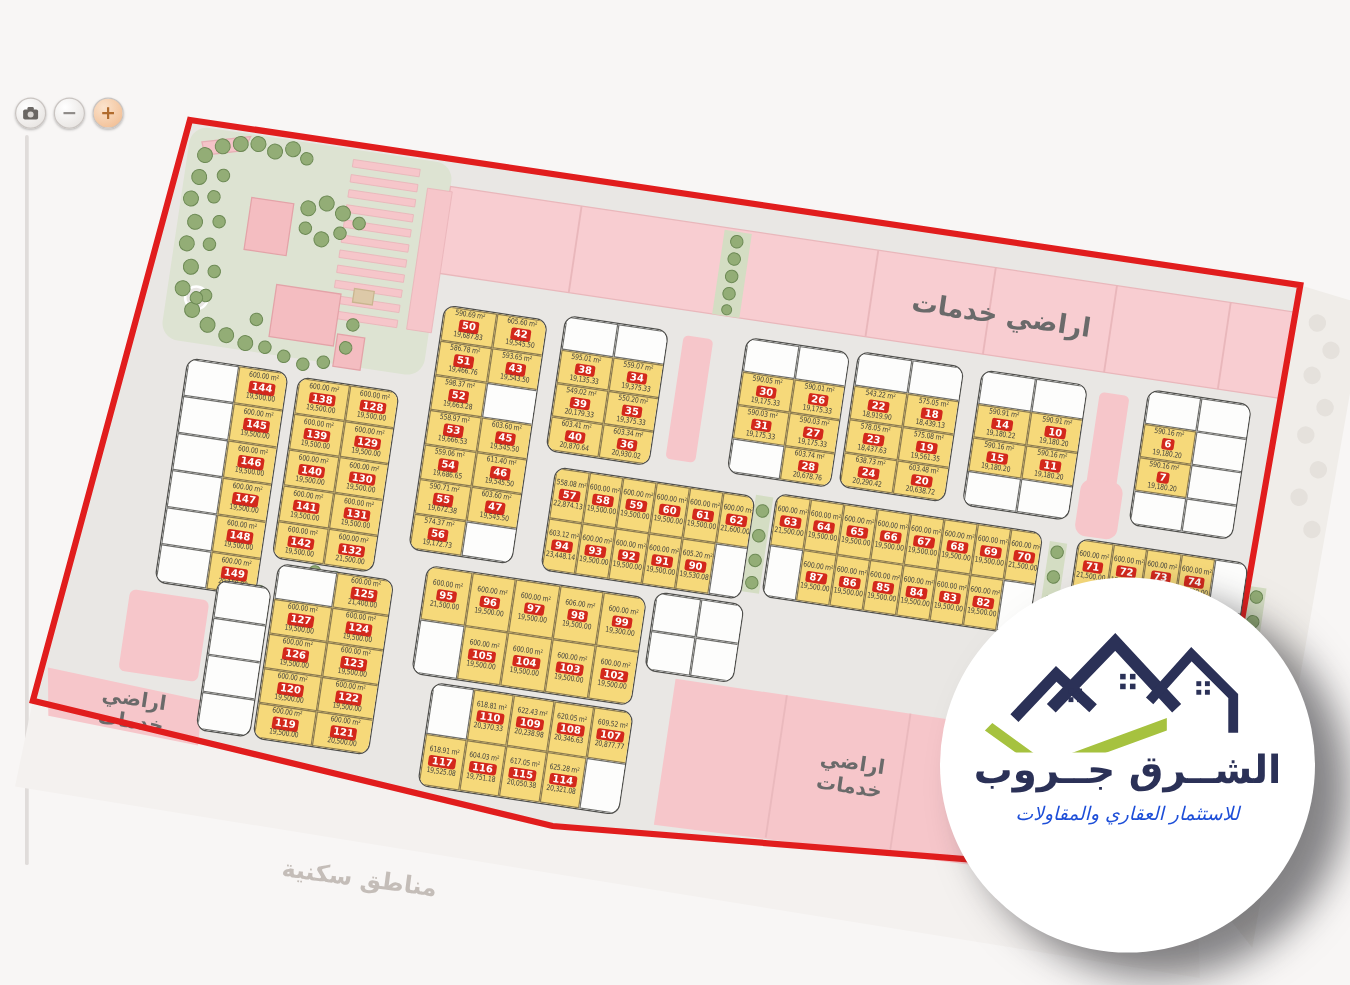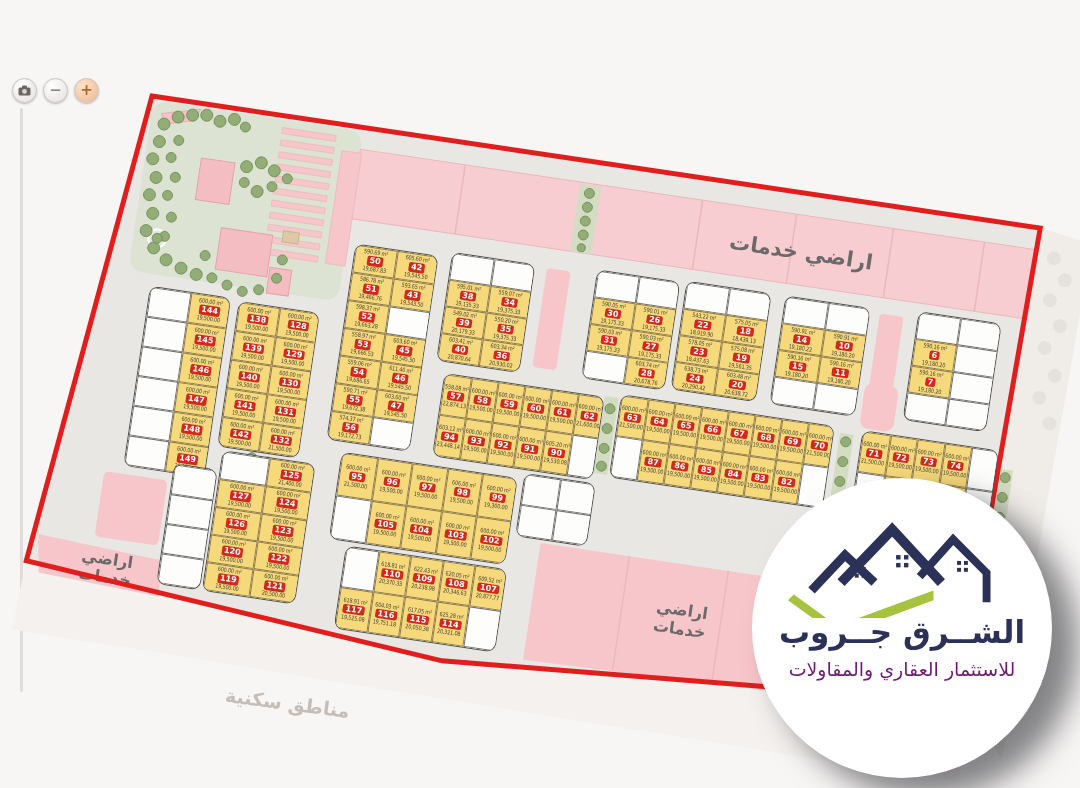--- a/index.html
+++ b/index.html
@@ -40,26 +40,26 @@
   .pa,.pp{font-size:6px;line-height:6.5px;color:#45443e;white-space:nowrap;
           transform:scaleX(.82);letter-spacing:-.2px;}
   .pn{font-size:8px;line-height:9.5px;font-weight:bold;color:#fff;background:#d3281c;
       padding:0 2.5px;border-radius:2px;margin:0.5px 0;}
 
   
   .residential{position:absolute;left:225px;top:692px;transform:rotate(7.5deg);
     color:#c4bdb8;font-size:19px;font-weight:bold;direction:rtl;}
 
   
-  .logo{position:absolute;left:752px;top:478px;width:300px;height:300px;border-radius:50%;
+  .logo{position:absolute;left:752px;top:462px;width:300px;height:300px;border-radius:50%;
     background:#fff;box-shadow:24px 18px 30px 2px rgba(35,35,40,.55);z-index:5;
     display:flex;flex-direction:column;align-items:center;}
   .logo .houses{margin-top:22px;}
   .logo .ltitle{color:#2b3157;font-size:31px;font-weight:bold;margin-top:-4px;direction:rtl;}
-  .logo .lsub{color:#701a75;font-size:19px;margin-top:8px;direction:rtl;}
+  .logo .lsub{color:#1d4ed8;font-size:15px;margin-top:8px;direction:rtl;font-style:italic;}
 </style>
 </head>
 <body>
 
 <div class="stage">
 
   <div class="controls">
     <div class="ctl">
       <svg width="13" height="11" viewBox="0 0 13 11">
         <rect x="0.5" y="2.5" width="12" height="8" rx="1.5" fill="#6a6osolete" fill-opacity="0"></rect>

